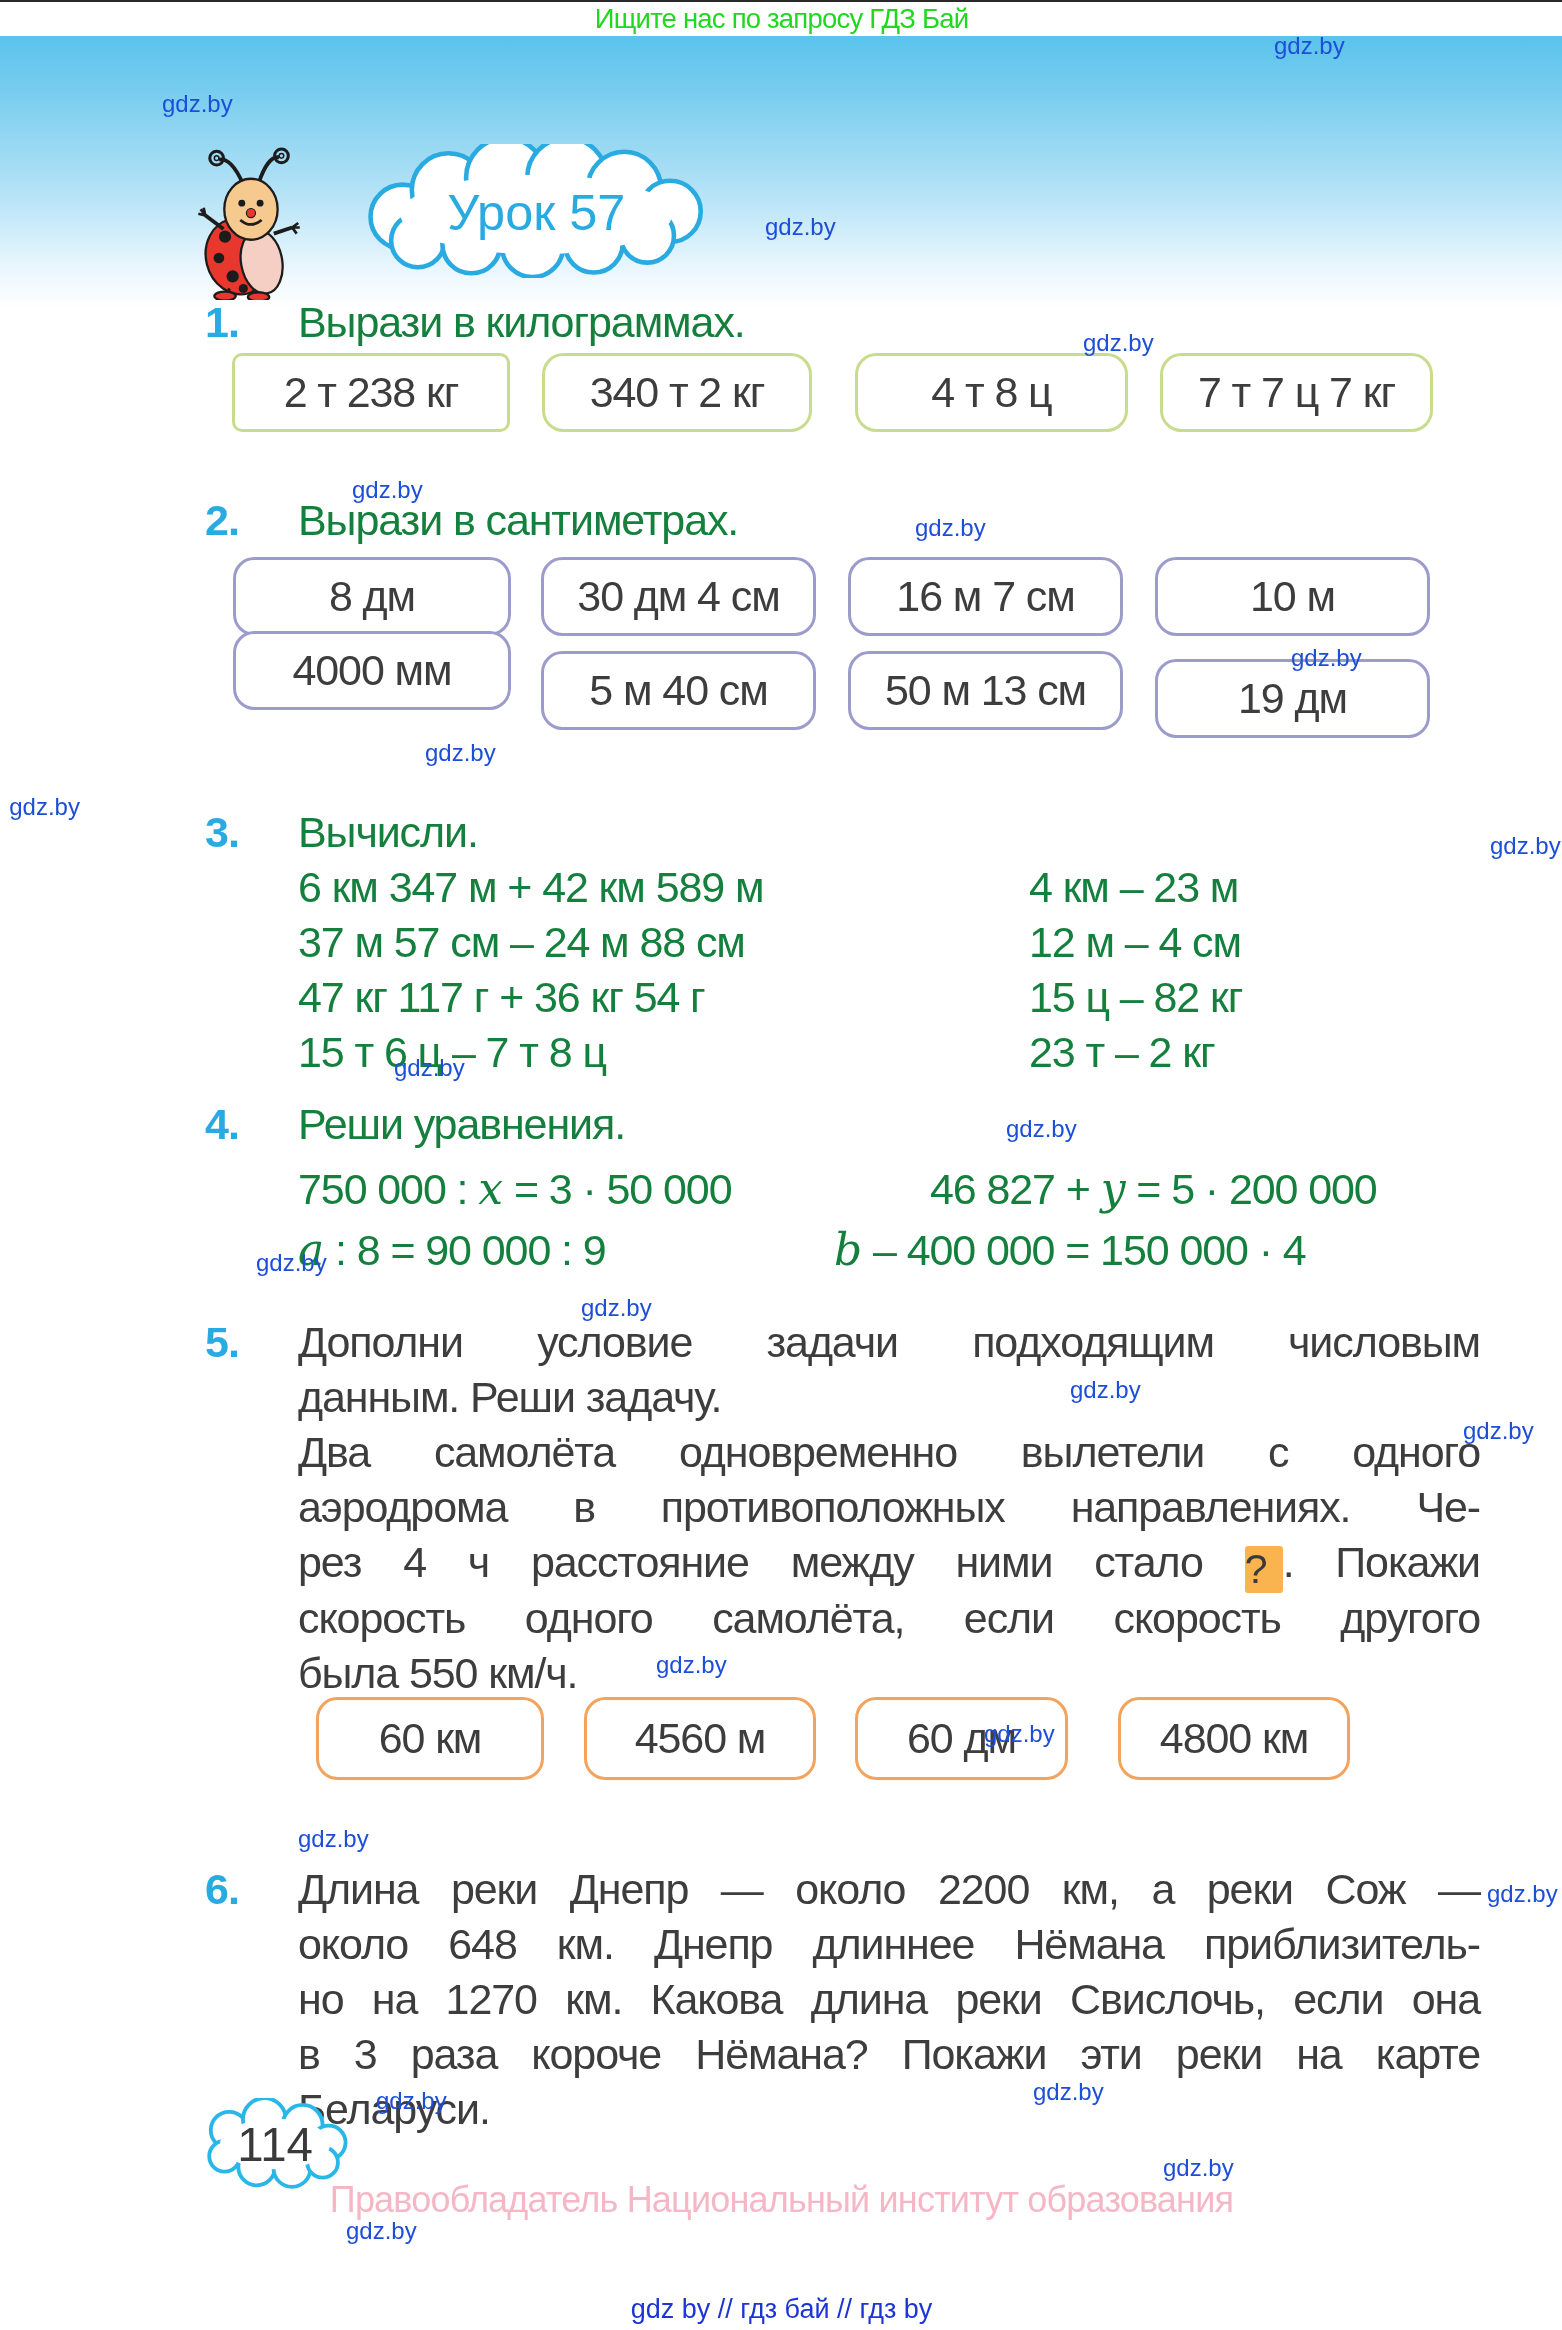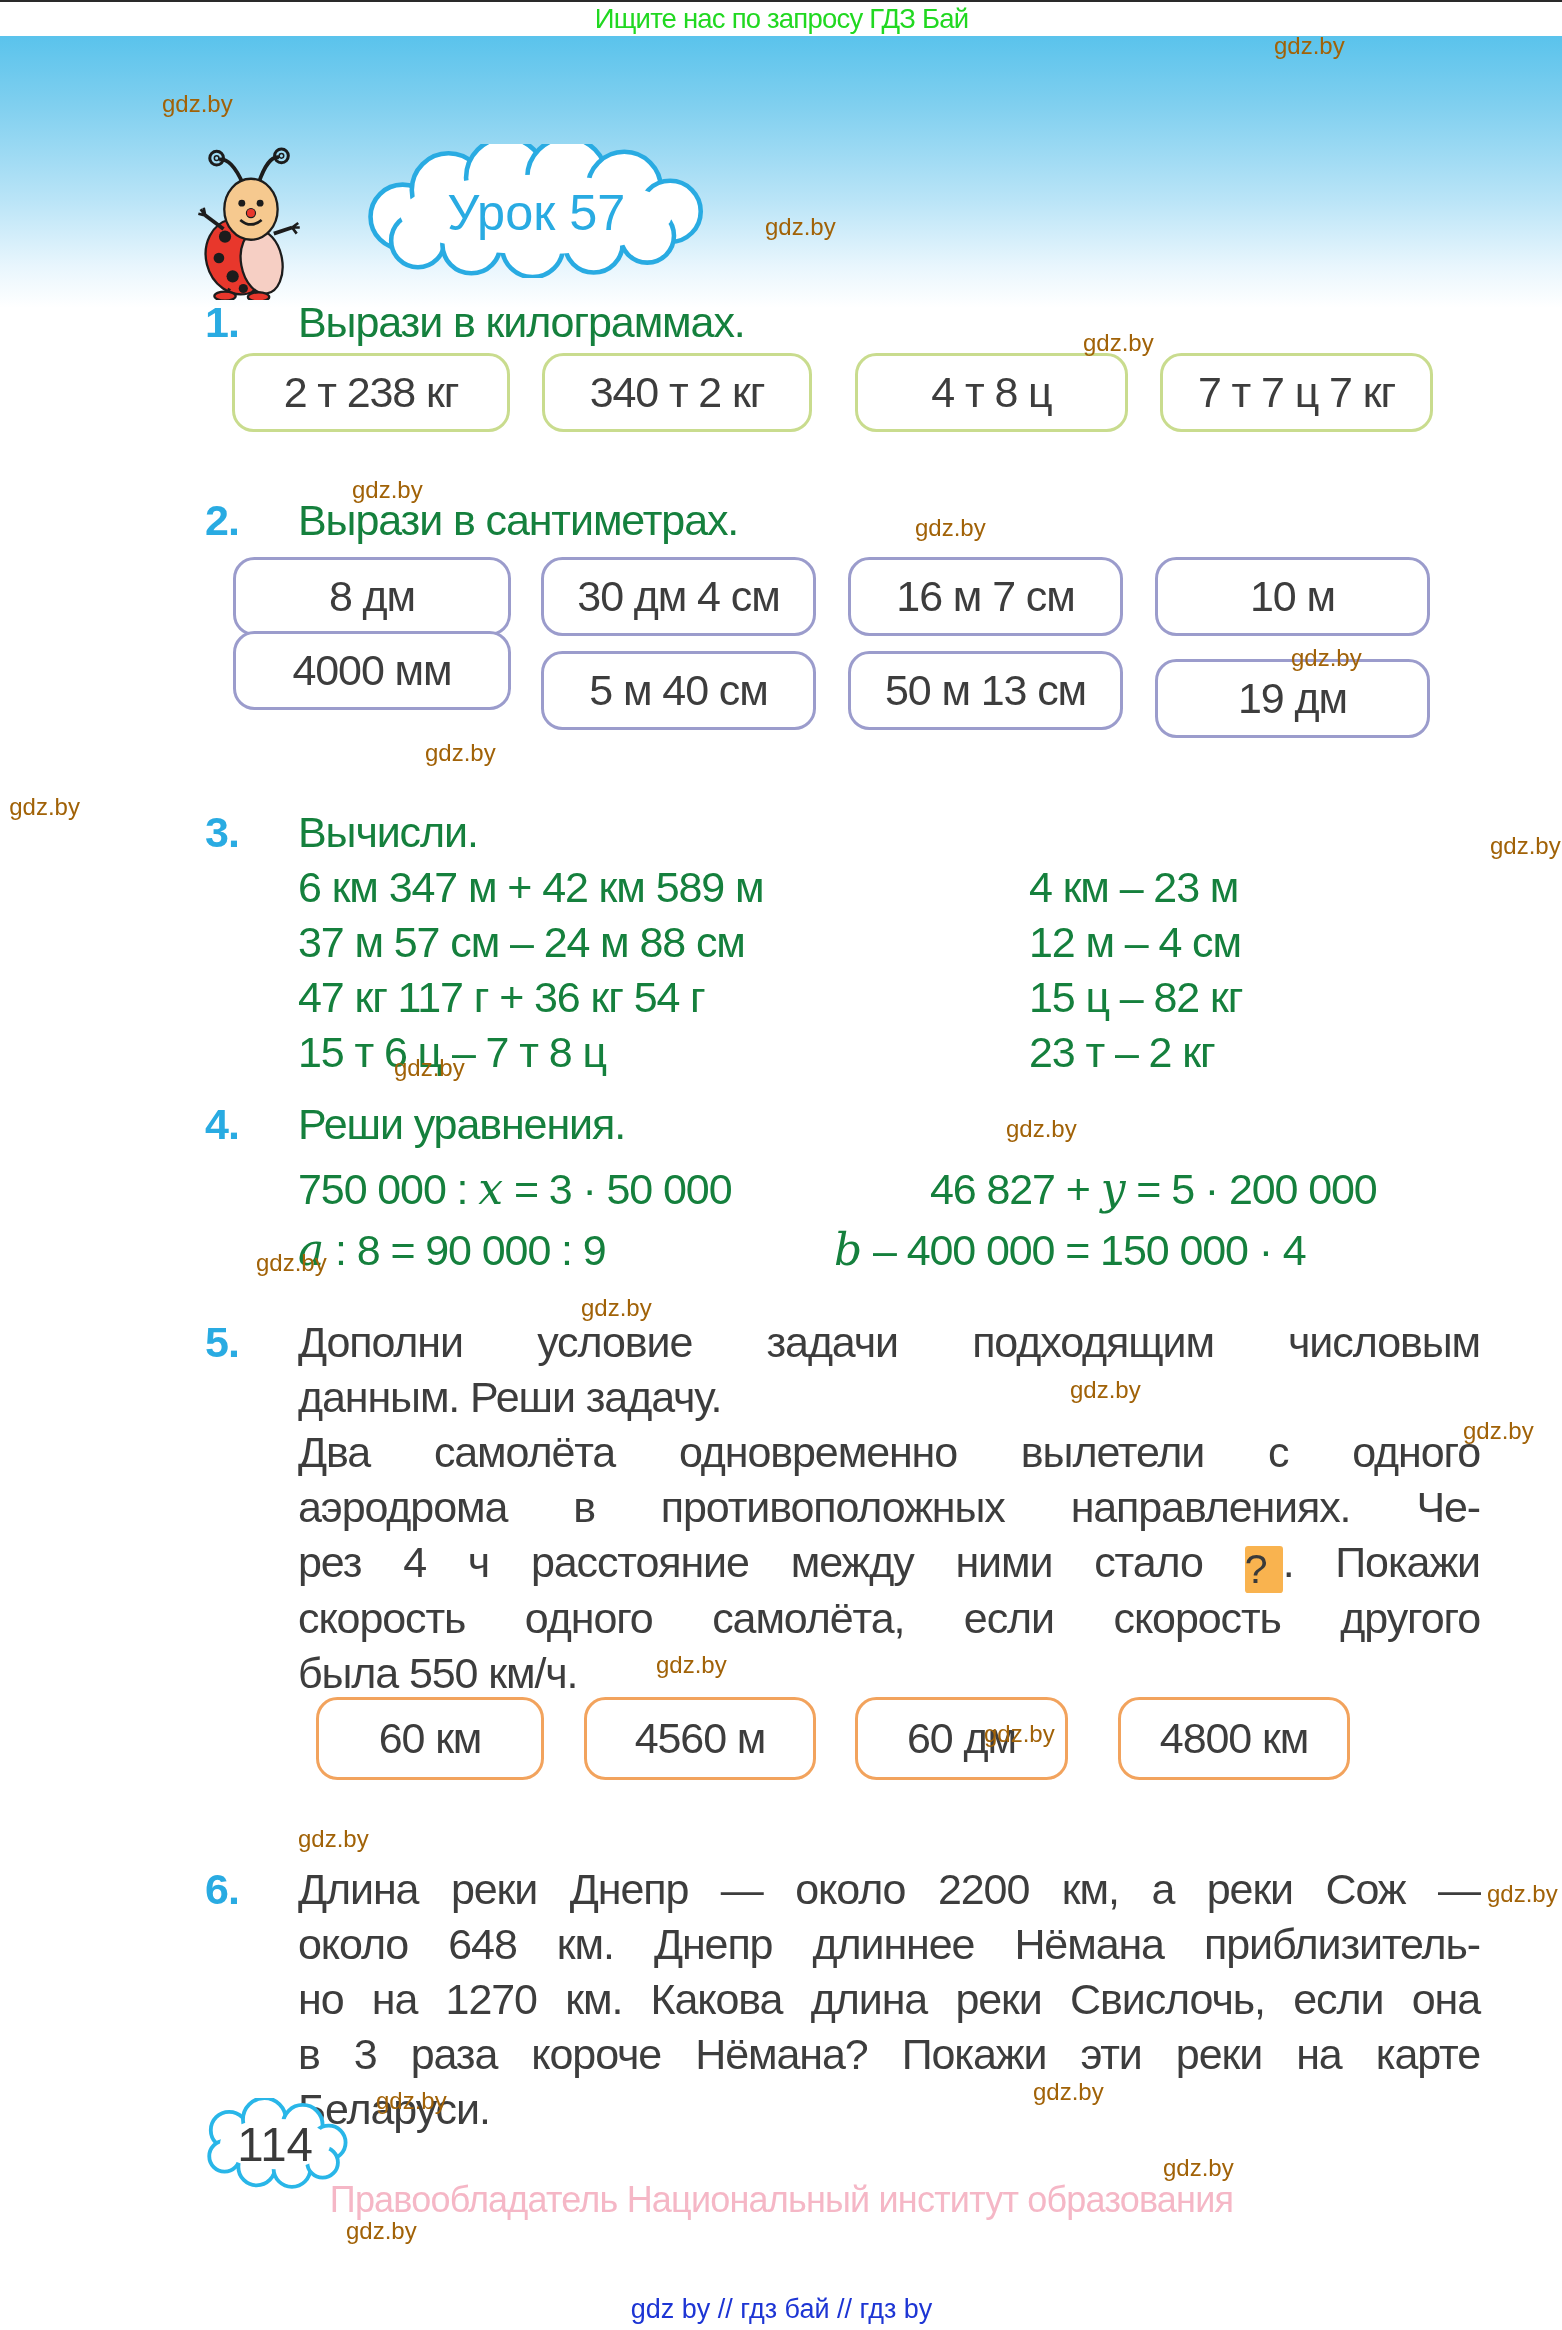--- a/index.html
+++ b/index.html
@@ -12,21 +12,21 @@
   .promo{
     position:absolute;left:0;top:2.3px;width:100%;height:34px;background:#ffffff;
     display:flex;align-items:center;justify-content:center;
     font-size:27.5px;letter-spacing:-0.8px;font-weight:500;
   }
   .sky{
     position:absolute;left:0;top:36px;width:100%;height:272px;
     background:linear-gradient(180deg,#5ac3ec 0%,#7fcfef 25%,#b9e4f7 60%,#e9f6fd 85%,#ffffff 100%);
   }
   .wm{
-    position:absolute;font-size:24px;color:#a16207;letter-spacing:0;
+    position:absolute;font-size:24px;color:#1d4ed8;letter-spacing:0;
     font-family:"Liberation Sans", sans-serif;white-space:nowrap;z-index:30;
   }
   .exnum{
     position:absolute;font-size:43px;font-weight:600;color:#29abe2;letter-spacing:-0.8px;white-space:nowrap;
   }
   .txt{
     position:absolute;font-size:43px;color:#15803d;letter-spacing:-1.1px;white-space:nowrap;
   }
   .line{
     position:absolute;left:298px;width:1182px;font-size:43px;color:#3d3d3d;
@@ -110,21 +110,21 @@
       <circle cx="328" cy="130" r="38"></circle>
       <circle cx="398" cy="120" r="35"></circle>
     </g>
     <ellipse cx="253" cy="92" rx="178" ry="52" fill="#ffffff"></ellipse>
     <text x="253" y="112" text-anchor="middle" font-size="66" fill="#29abe2" font-family="Liberation Sans, sans-serif" font-weight="500">Урок 57</text>
   </svg>
 
   <span class="exnum" style="left:205px;top:298px;">1.</span>
   <span class="txt" style="left:298px;top:298px;">Вырази в килограммах.</span>
 
-  <div class="box green" style="left:232px;top:353px;width:272px;height:73px;">
+  <div class="box green" style="left:232px;top:353px;width:272px;height:73px;border-radius:10px;">
       <span>2 т 238 кг</span>
     </div>
   <div class="box green" style="left:542px;top:353px;width:264px;height:73px;justify-content:center;">
       <span>340 т 2 кг</span>
     </div>
   <div class="box green" style="left:855px;top:353px;width:267px;height:73px;">
       <span>4 т 8 ц</span>
     </div>
   <div class="box green" style="left:1160px;top:353px;width:267px;height:73px;">
       <span>7 т 7 ц 7 кг</span>

